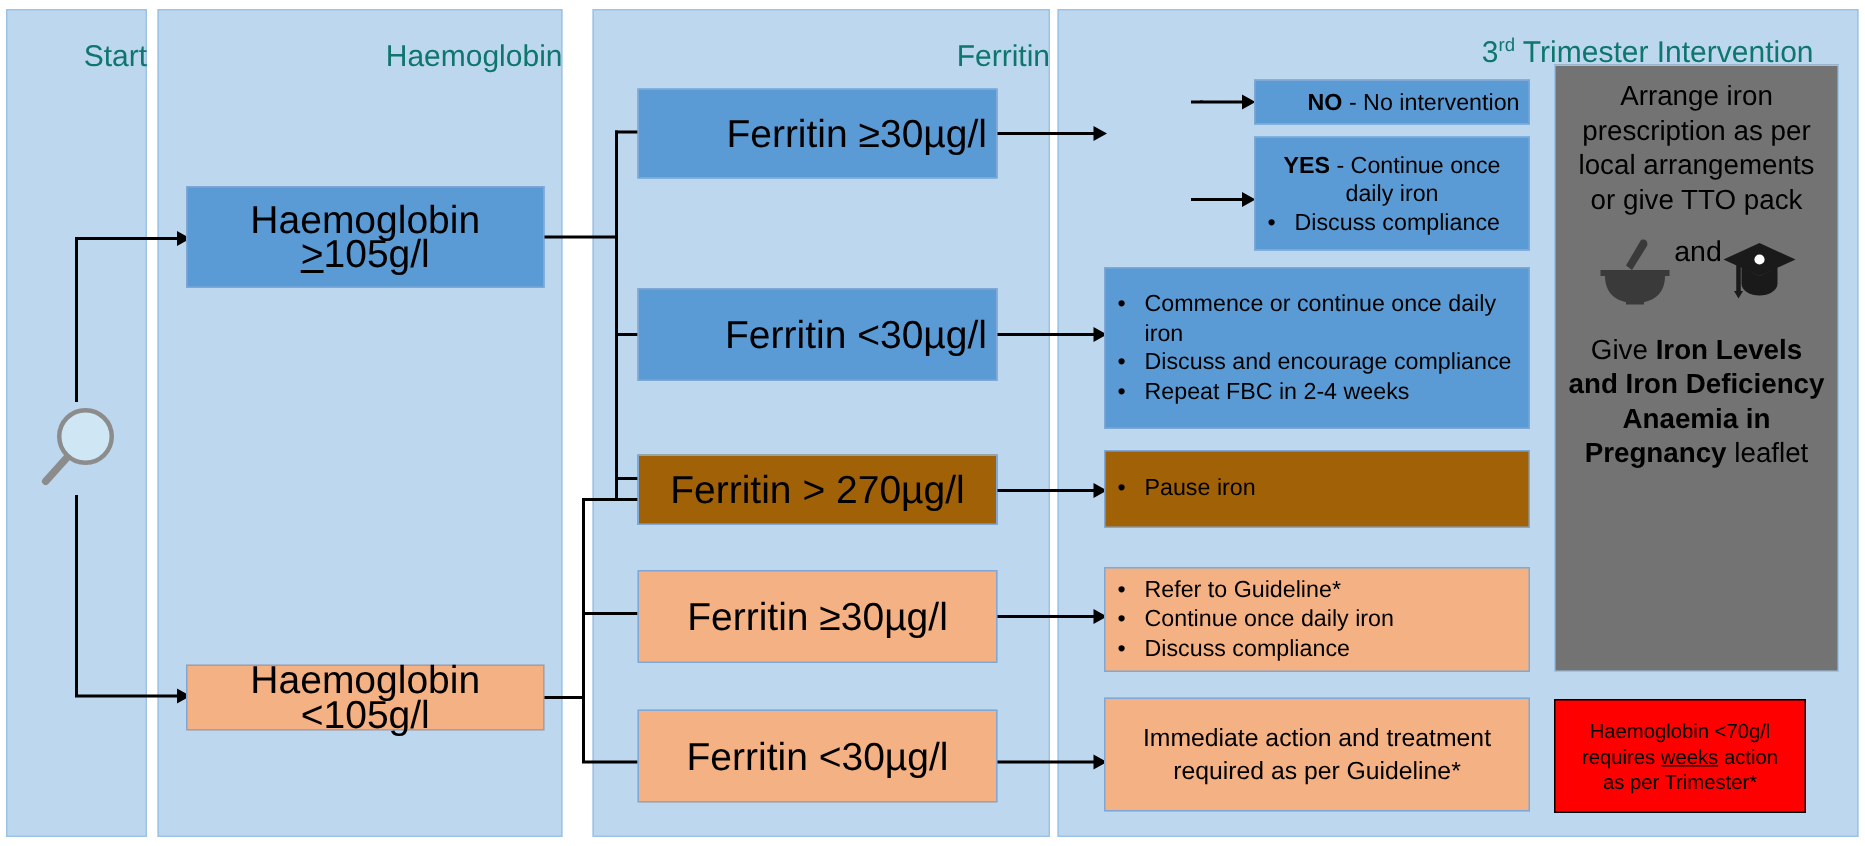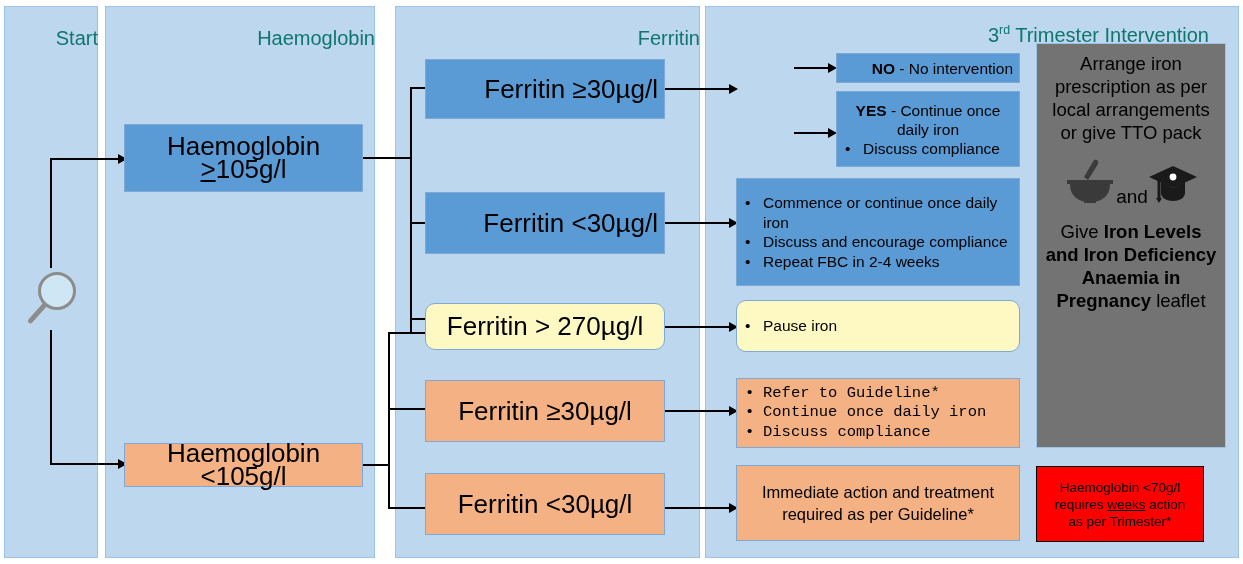--- a/index.html
+++ b/index.html
@@ -4,21 +4,21 @@
 <style>
   html,body{margin:0;padding:0;background:#ffffff;}
   body{font-family:"Liberation Sans", sans-serif;}
   #stage{position:relative;width:1243px;height:564px;background:#ffffff;overflow:hidden;}
 
   .panel{position:absolute;background:#bdd7ee;border:1px solid #9cc3e5;box-sizing:border-box;}
   .panel-title{position:absolute;left:0;right:0;text-align:right;color:#0f766e;font-size:20px;line-height:24px;}
 
   .node{position:absolute;box-sizing:border-box;border:1px solid #7fa9d4;display:flex;align-items:center;justify-content:center;text-align:center;color:#000;}
   .blue{background:#5b9bd5;justify-content:flex-end;}
-  .yellow{background:#fef9c3;border-radius:10px;}
+  .yellow{background:#a16207;}
   .salmon{background:#f4b183;}
   .red{background:#ff0000;border:1px solid #000;}
   .white{background:#737373;border:1px solid #9cc3e5;}
 
   .node .txt{font-size:26px;line-height:23px;padding:2px 6px;}
   .node .txt.sm{font-size:15.5px;line-height:19px;}
   .node .txt.xs{font-size:13.5px;line-height:17px;}
 
   ul.bul{list-style:none;margin:0;padding:0;text-align:left;}
   ul.bul li{position:relative;padding-left:26px;font-size:15.5px;line-height:19.5px;}
@@ -35,21 +35,21 @@
   .v{width:2px;}
   .arrow{position:absolute;width:0;height:0;border-top:5px solid transparent;border-bottom:5px solid transparent;border-left:9px solid #000;}
 
   
   .mag{position:absolute;}
   .mag .ring{position:absolute;width:38px;height:38px;border-radius:50%;border:3px solid #8c8c8c;background:#cfe7f5;box-sizing:border-box;left:12px;top:0;}
   .mag .hdl{position:absolute;width:5px;height:26px;background:#8c8c8c;border-radius:3px;transform:rotate(42deg);left:9px;top:28px;}
 
   .whitepanel-txt{font-size:18.5px;line-height:23px;text-align:center;color:#000;}
   .leaflet-txt{font-size:18.5px;line-height:23px;text-align:center;color:#000;}
-  .icons-row{display:flex;align-items:flex-end;justify-content:center;margin:4px 0 2px;}
+  .icons-row{display:flex;align-items:flex-start;justify-content:center;margin:4px 0 2px;}
   .icons-row .and{font-size:19px;}
 </style>
 </head>
 <body>
 
 <div id="stage">
 
   <div class="panel" style="left:4px;top:6px;width:94px;height:552px;"></div>
   <div class="panel" style="left:105px;top:6px;width:270px;height:552px;"></div>
   <div class="panel" style="left:395px;top:6px;width:305px;height:552px;"></div>
@@ -164,21 +164,21 @@
     </ul>
   </div>
 
   <div class="node yellow" style="left:736px;top:300px;width:284px;height:52px;align-items:center;">
     <ul class="bul" style="width:100%;">
       <li>Pause iron</li>
     </ul>
   </div>
 
   <div class="node salmon" style="left:736px;top:378px;width:284px;height:70px;align-items:center;">
-    <ul class="bul" style="width:100%;font-family:Liberation Mono, monospace;">
+    <ul class="bul" style="width:100%;">
       <li>Refer to Guideline*</li>
       <li>Continue once daily iron</li>
       <li>Discuss compliance</li>
     </ul>
   </div>
 
   <div class="node salmon" style="left:736px;top:465px;width:284px;height:76px;">
     <span class="txt sm ctr" style="font-size:16.5px;line-height:22px;">Immediate action and treatment required as per Guideline*</span>
   </div>
 

